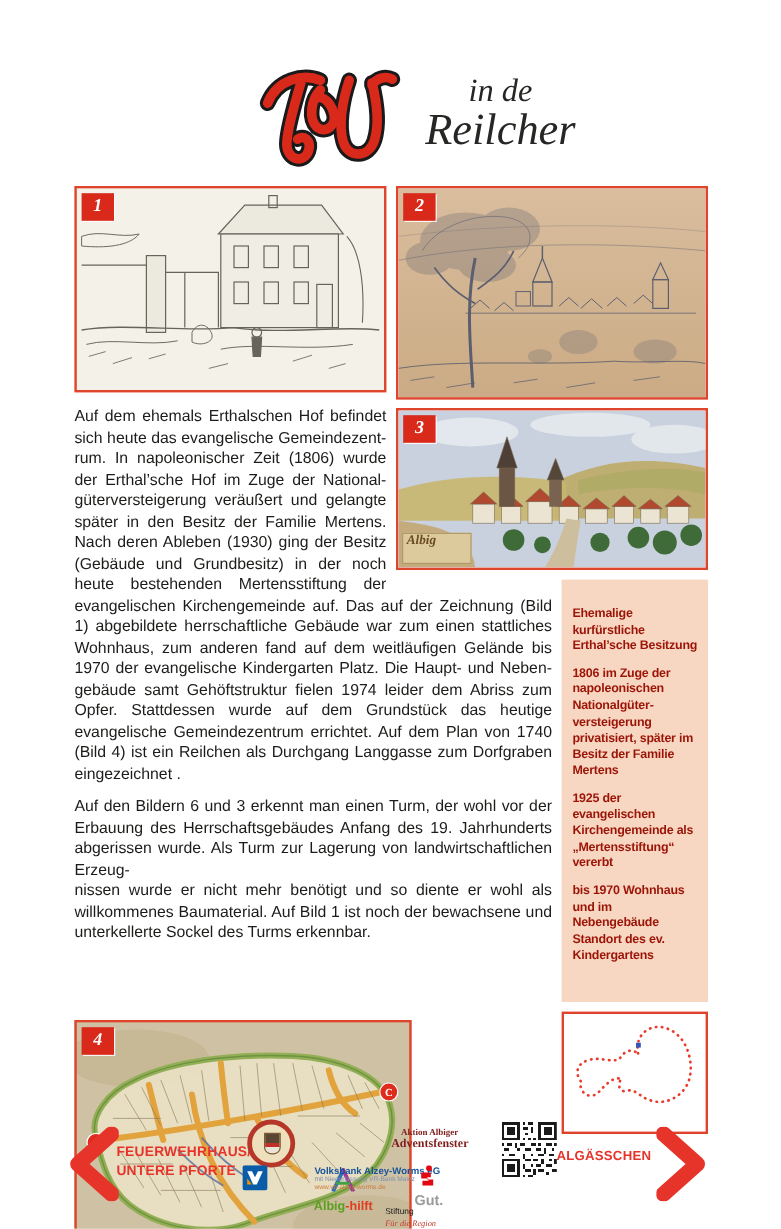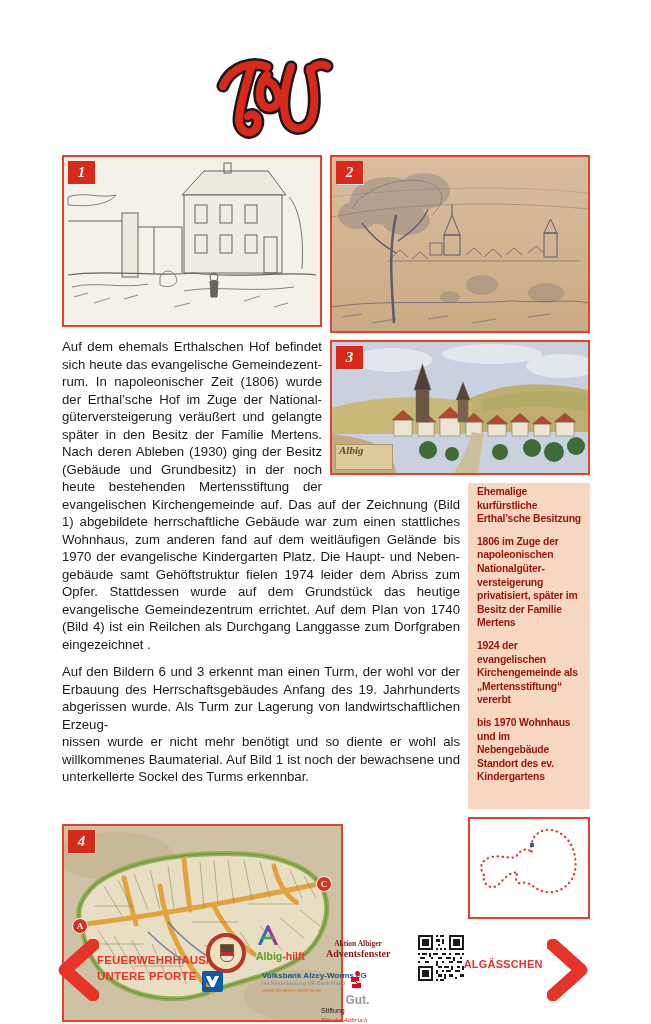--- a/index.html
+++ b/index.html
@@ -27,21 +27,21 @@
   .flow{position:absolute;left:62px;top:338px;width:528px;font-size:13.2px;line-height:17.5px;
         text-align:justify;hyphens:manual;}
   .flow p{margin:0;}
   .p1{margin-bottom:10px !important;}
   #fig3{float:right;clear:right;position:relative;width:260px;height:135px;margin:2px 0 8px 8px;}
   .fig3-label{position:absolute;left:3px;bottom:3px;width:58px;height:26px;background:#dcc99c;
               border:1px solid #b09a6a;font-family:"Liberation Serif",serif;font-style:italic;
               font-size:9px;color:#6b4c20;padding:1px 3px;box-sizing:border-box;line-height:9px;}
   .fig3-label b{font-size:11px;display:block;}
   .sidebar{float:right;clear:right;width:122px;min-height:326px;box-sizing:border-box;
-           background:#f8d7c2;margin:0 0 8px 8px;padding:2px 9px;}
+           background:#f8d7c2;margin:0 0 8px 8px;padding:22px 9px;}
   .sidebar p{margin:0 0 9px 0;font-weight:bold;font-size:10.4px;line-height:13.6px;
              color:#9b1407;text-align:left;letter-spacing:-0.2px;}
   .minimap{float:right;clear:right;width:122px;height:102px;box-sizing:border-box;
            border:2px solid #e0432b;background:#fff;margin-left:8px;}
   #fig4{float:left;position:relative;width:281px;height:198px;margin:7px 10px 0 0;background:#cfc2a4;}
   .clearfix{clear:both;}
 
   
   .mark{position:absolute;width:14px;height:14px;border-radius:50%;background:#df2c1d;border:1px solid #fff;
         color:#fff;font-family:"Liberation Serif",serif;font-weight:bold;font-size:9px;
@@ -51,21 +51,21 @@
   .nav-chevron{position:absolute;}
   .nav-left-text{position:absolute;left:97px;top:953px;color:#e7342a;font-weight:bold;
                  font-size:11.5px;line-height:15.5px;letter-spacing:0.2px;}
   .nav-right-text{position:absolute;left:448px;top:958px;width:92px;text-align:right;color:#e7342a;
                   font-weight:bold;font-size:11px;letter-spacing:0.2px;}
   .seal{position:absolute;left:206px;top:933px;width:40px;height:40px;border-radius:50%;
         background:#efe0bd;border:4px solid #b5372a;box-sizing:border-box;}
   .seal-shield{position:absolute;left:10px;top:7px;width:12px;height:16px;
                background:linear-gradient(180deg,#5a4632 0 45%,#c03028 45% 70%,#e8e4da 70% 100%);
                border:1px solid #7a5c30;border-radius:0 0 6px 6px;}
-  .albig-hilft{position:absolute;left:256px;top:925px;width:60px;}
+  .albig-hilft{position:absolute;left:256px;top:973px;width:60px;text-align:center;}
   .ah-text{font-weight:bold;font-size:10.5px;margin-top:1px;}
   .ah-green{color:#5aa01e;}  .ah-red{color:#e03c1e;}
   .adventsfenster{position:absolute;left:326px;top:939px;width:64px;text-align:center;
                   font-family:"Liberation Serif",serif;font-weight:bold;color:#7f1d1d;}
   .af-line1{font-size:7.5px;}  .af-line2{font-size:10px;}
   .qr{position:absolute;left:418px;top:935px;width:46px;height:46px;}
   .volksbank{position:absolute;left:202px;top:971px;display:flex;gap:34px;}
   .vb-texts{margin-left:5px;}
   .vb-name{color:#16549a;font-weight:bold;font-size:8px;line-height:9px;}
   .vb-sub1{color:#8090a8;font-size:5.5px;line-height:7px;}
@@ -90,20 +90,24 @@
           <path d="M54,21 C46,29 44,45 51,52 C59,58 68,50 65,40 C62,30 55,25 50,28"></path>
           <path d="M78,13 C72,31 69,51 73,64 C77,78 94,78 99,63 C103,50 101,31 97,15 M97,17 C101,11 108,9 114,12"></path>
         </g>
         <g stroke="#d8291b" stroke-width="8">
           <path d="M10,32 C18,12 40,7 54,13 M38,14 C32,34 26,56 26,66 C26,79 40,83 44,72 C47,63 40,58 35,62"></path>
           <path d="M54,21 C46,29 44,45 51,52 C59,58 68,50 65,40 C62,30 55,25 50,28"></path>
           <path d="M78,13 C72,31 69,51 73,64 C77,78 94,78 99,63 C103,50 101,31 97,15 M97,17 C101,11 108,9 114,12"></path>
         </g>
       </g>
     </svg>
+    <div class="title-box">
+      <div class="title-top">in de</div>
+      <div class="title-main">Reilcher</div>
+    </div>
   </div>
 
   <figure class="fig" id="fig1" style="margin:0">
     <svg width="256" height="168" viewBox="0 0 256 168">
       <rect width="256" height="168" fill="#f4f1e9"></rect>
       <g fill="none" stroke="#67645c" stroke-width="1">
         <path d="M118,38 L140,14 L204,14 L222,38 Z" fill="#eceadf"></path>
         <rect x="120" y="38" width="98" height="78" fill="#f0eee4"></rect>
         <rect x="131" y="48" width="12" height="18"></rect>
           <rect x="156" y="48" width="12" height="18"></rect>
@@ -231,21 +235,21 @@
       </svg>
       <div class="fig3-label">
         <b>Albig</b>
       </div>
       <div class="badge">3</div>
     </figure>
 
     <aside class="sidebar">
       <p>Ehemalige kurfürstliche Erthal’sche Besitzung</p>
       <p>1806 im Zuge der napo­leonischen National­güter­versteigerung privatisiert, später im Besitz der Familie Mertens</p>
-      <p>1924 der evangelischen Kirchen­gemeinde als „Mertensstiftung“ vererbt</p>
+      <p>1925 der evangelischen Kirchen­gemeinde als „Mertensstiftung“ vererbt</p>
       <p>bis 1970  Wohnhaus und im Nebengebäude Standort des ev. Kindergartens</p>
     </aside>
 
     <div class="minimap">
       <svg width="118" height="98" viewBox="0 0 118 98">
         <path d="M14,56 C8,48 12,40 22,38 C30,36 38,40 46,38 C50,30 58,28 62,34 C60,26 62,16 72,12 C82,8 94,14 100,24 C106,34 108,50 102,60 C96,70 84,76 72,72 C64,70 60,62 52,64 C46,66 44,58 48,54 C40,52 34,60 28,66 C20,72 12,64 14,56 Z" fill="none" stroke="#e8392a" stroke-width="2.2" stroke-dasharray="0.4 4.6" stroke-linecap="round"></path>
         <rect x="60" y="24" width="4" height="4" fill="#3355bb"></rect>
       </svg>
     </div>
 
@@ -362,18 +366,18 @@
   </div>
 
   <div class="sparkasse">
     <svg width="13" height="18" viewBox="0 0 13 18">
       <circle cx="8.5" cy="2.5" r="2.4" fill="#e30613"></circle>
       <path d="M2 6h8v4H7v2h5v5H3v-4h5v-2H2z" fill="#e30613"></path>
     </svg>
     <div class="sk-gut">Gut.</div>
     <div class="sk-texts">
       <div class="sk-l1">Stiftung</div>
-      <div class="sk-l2">Für die Abbruch</div>
+      <div class="sk-l2">Für die Region</div>
       <div class="sk-l3">Rheinhessen Sparkasse</div>
     </div>
   </div>
 
 </div>
 
 </body></html>

